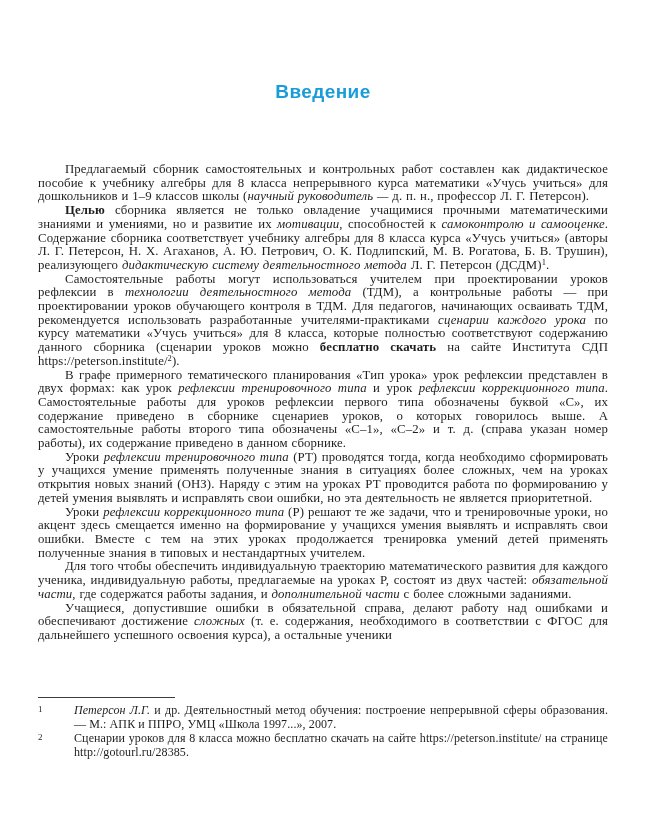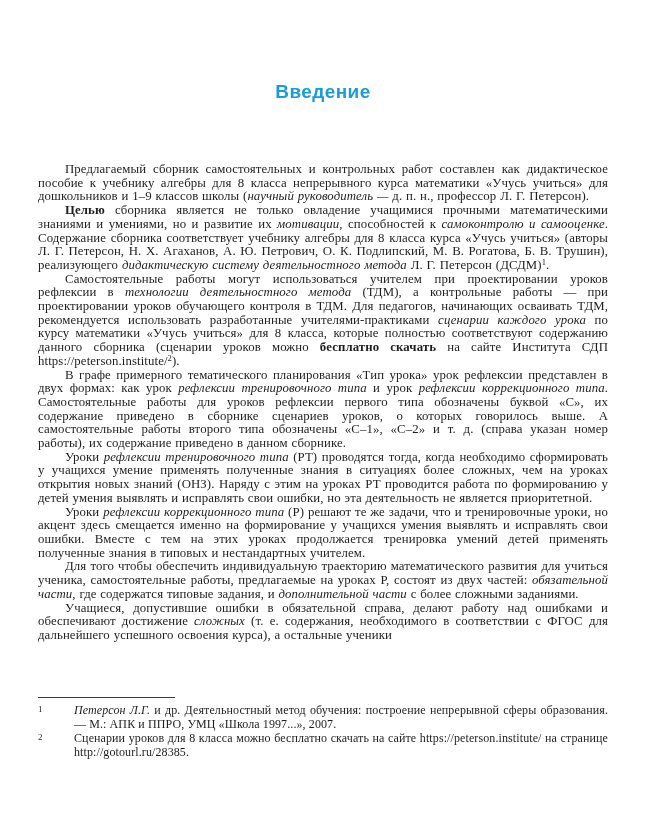--- a/index.html
+++ b/index.html
@@ -92,21 +92,21 @@
 
   <h1 class="title" style="color: rgb(26, 156, 217);">Введение</h1>
 
   <div class="body-text">
     <p><span>Предлагаемый сборник самостоятельных и контрольных работ составлен как дидактическое пособие к учебнику алгебры для 8 класса непрерывного курса математики «Учусь учиться» для дошкольников и 1–9 классов школы (</span><span class="run-i">научный руководитель —</span><span> д. п. н., профессор Л. Г. Петерсон).</span></p>
     <p><span class="run-bi">Целью</span><span> сборника является не только овладение учащимися прочными математическими знаниями и умениями, но и развитие их </span><span class="run-i">мотивации</span><span>, способностей к </span><span class="run-i">самоконтролю и самооценке</span><span>. Содержание сборника соответствует учебнику алгебры для 8 класса курса «Учусь учиться» (авторы Л. Г. Петерсон, Н. Х. Агаханов, А. Ю. Петрович, О. К. Подлипский, М. В. Рогатова, Б. В. Трушин), реализующего </span><span class="run-i">дидактическую систему деятельностного метода</span><span> Л. Г. Петерсон (ДСДМ)</span><sup>1</sup><span>.</span></p>
     <p><span>Самостоятельные работы могут использоваться учителем при проектировании уроков рефлексии в </span><span class="run-i">технологии деятельностного метода</span><span> (ТДМ), а контрольные работы — при проектировании уроков обучающего контроля в ТДМ. Для педагогов, начинающих осваивать ТДМ, рекомендуется использовать разработанные учителями-практиками </span><span class="run-i">сценарии каждого урока</span><span> по курсу математики «Учусь учиться» для 8 класса, которые полностью соответствуют содержанию данного сборника (сценарии уроков можно </span><span class="run-b">бесплатно скачать</span><span> на сайте Института СДП https://peterson.institute/</span><sup>2</sup><span>).</span></p>
     <p><span>В графе примерного тематического планирования «Тип урока» урок рефлексии представлен в двух формах: как урок </span><span class="run-i">рефлексии тренировочного типа</span><span> и урок </span><span class="run-i">рефлексии коррекционного типа</span><span>. Самостоятельные работы для уроков рефлексии первого типа обозначены буквой «С», их содержание приведено в сборнике сценариев уроков, о которых говорилось выше. А самостоятельные работы второго типа обозначены «С–1», «С–2» и т. д. (справа указан номер работы), их содержание приведено в данном сборнике.</span></p>
     <p><span>Уроки </span><span class="run-i">рефлексии тренировочного типа</span><span> (РТ) проводятся тогда, когда необходимо сформировать у учащихся умение применять полученные знания в ситуациях более сложных, чем на уроках открытия новых знаний (ОНЗ). Наряду с этим на уроках РТ проводится работа по формированию у детей умения выявлять и исправлять свои ошибки, но эта деятельность не является приоритетной.</span></p>
     <p><span>Уроки </span><span class="run-i">рефлексии коррекционного типа</span><span> (Р) решают те же задачи, что и тренировочные уроки, но акцент здесь смещается именно на формирование у учащихся умения выявлять и исправлять свои ошибки. Вместе с тем на этих уроках продолжается тренировка умений детей применять полученные знания в типовых и нестандартных учителем.</span></p>
-    <p><span>Для того чтобы обеспечить индивидуальную траекторию математического развития для учиться ученика, самостоятельные работы, предлагаемые на уроках Р, состоят из двух частей: </span><span class="run-i">обязательной части</span><span>, где содержатся типовые задания, и </span><span class="run-i">дополнительной части</span><span> с более сложными заданиями.</span></p>
+    <p><span>Для того чтобы обеспечить индивидуальную траекторию математического развития для каждого ученика, индивидуальную работы, предлагаемые на уроках Р, состоят из двух частей: </span><span class="run-i">обязательной части</span><span>, где содержатся работы задания, и </span><span class="run-i">дополнительной части</span><span> с более сложными заданиями.</span></p>
     <p><span>Учащиеся, допустившие ошибки в обязательной справа, делают работу над ошибками и обеспечивают достижение </span><span class="run-i">сложных</span><span> (т. е. содержания, необходимого в соответствии с ФГОС для дальнейшего успешного освоения курса), а остальные ученики</span></p>
   </div>
 
   <div class="footnotes">
     <div class="fn-rule"></div>
     <div class="footnote">
       <span class="fn-num">1</span>
       <span class="fn-text"><span class="run-i">Петерсон Л.Г.</span><span> и др. Деятельностный метод обучения: построение непрерывной сферы образования. — М.: АПК и ППРО, УМЦ «Школа 1997...», 2007.</span></span>
     </div>
     <div class="footnote">

